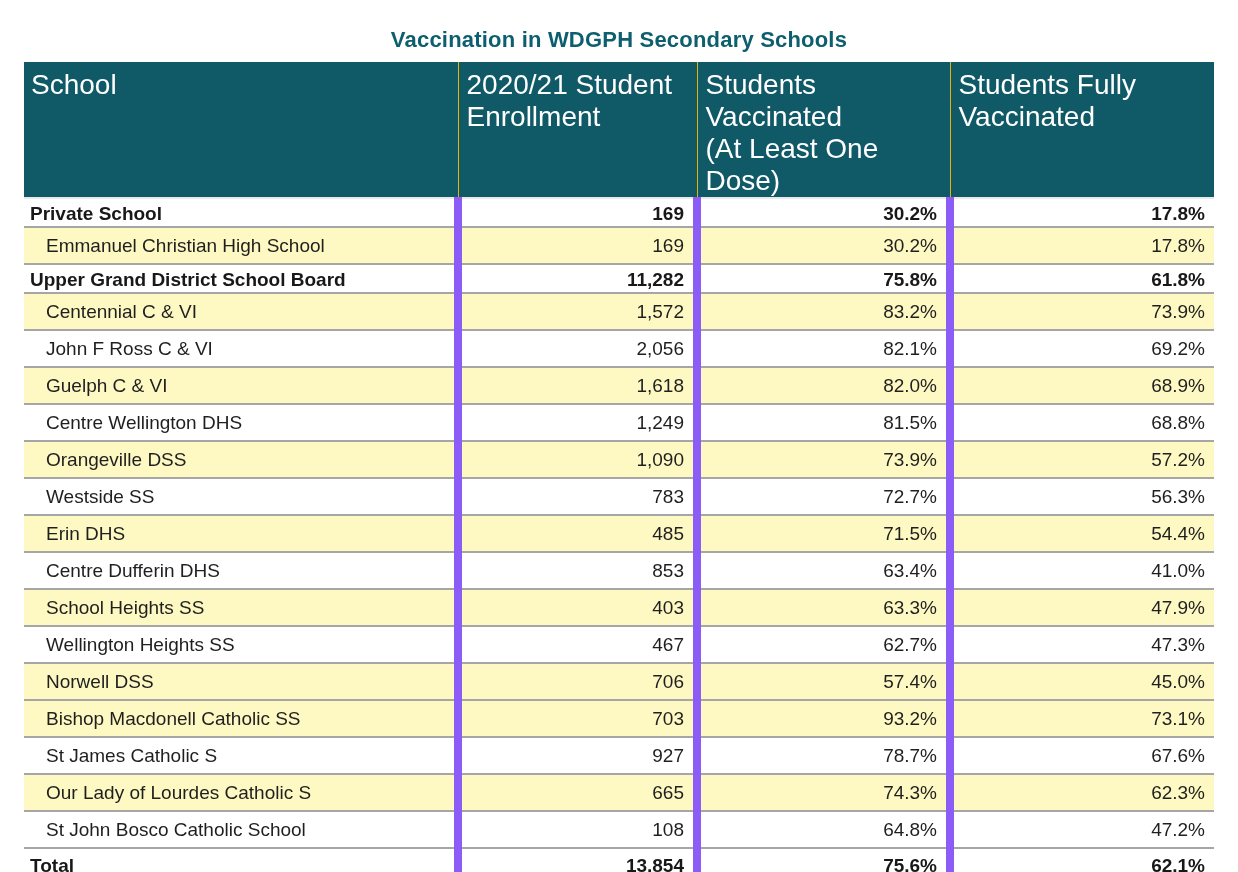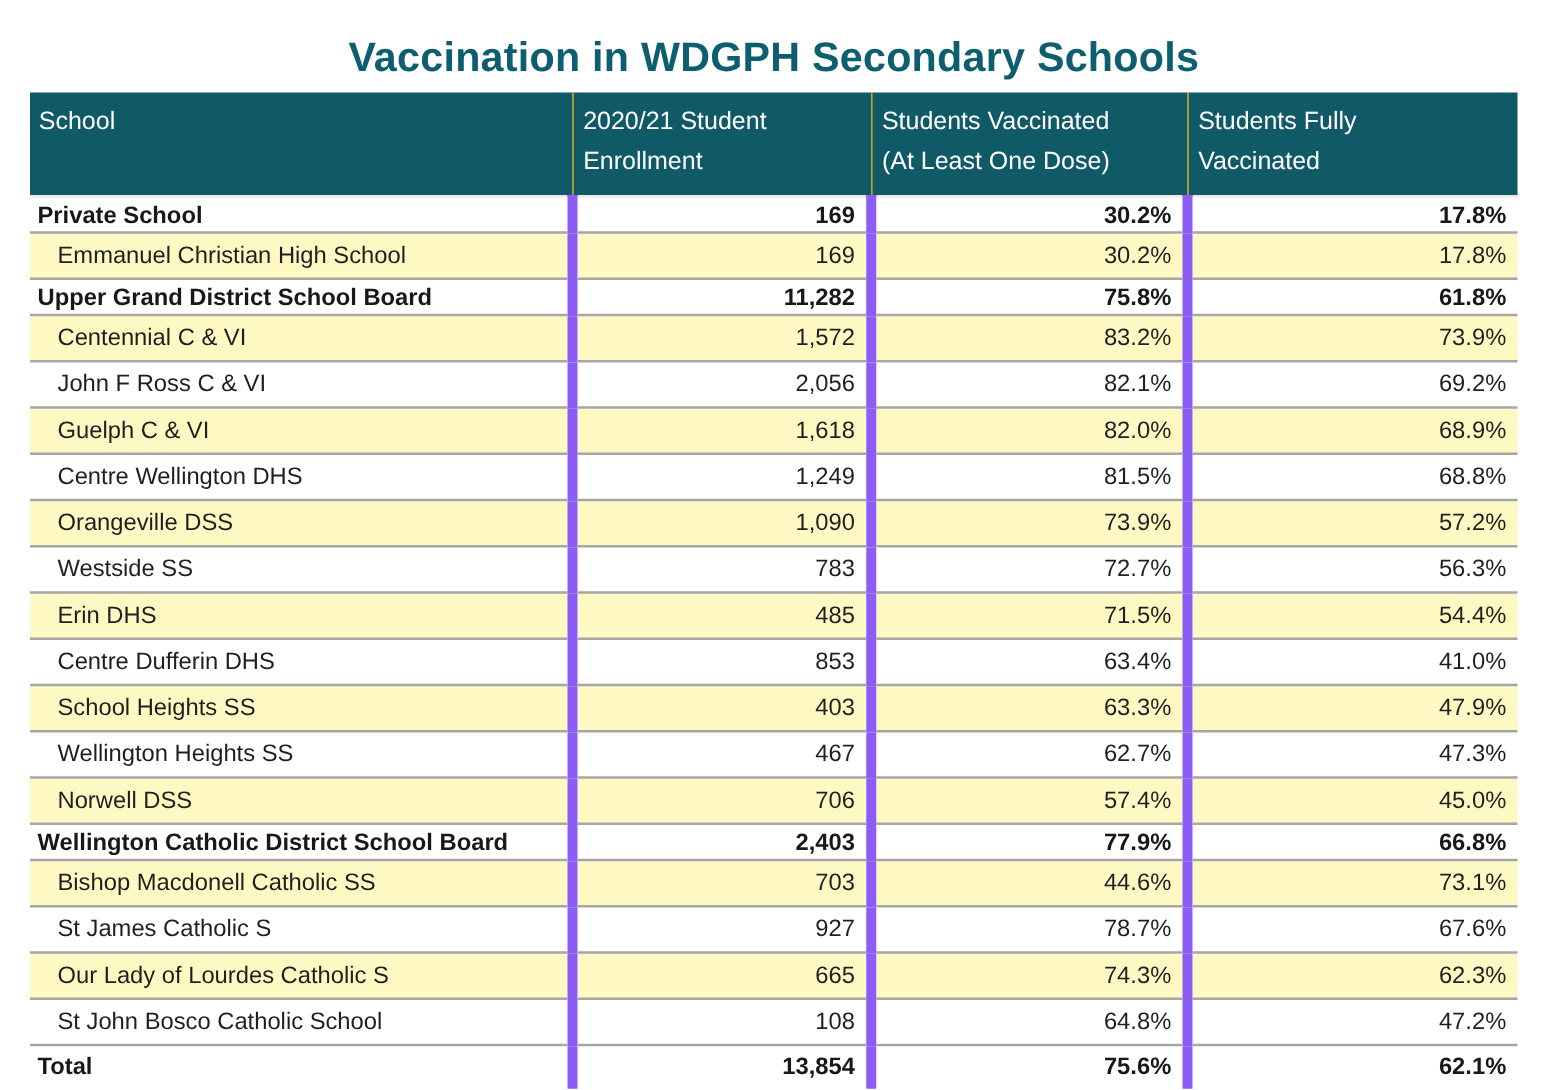--- a/index.html
+++ b/index.html
@@ -11,38 +11,38 @@
     overflow: hidden;
     font-family: "Liberation Sans", "DejaVu Sans", sans-serif;
   }
   .page {
     width: 1238px;
     height: 872px;
     position: relative;
   }
   .title {
     text-align: center;
-    font-size: 33px;
+    font-size: 22px;
     font-weight: bold;
     color: #0d5f70;
     padding-top: 27px;
     letter-spacing: 0.2px;
   }
   table.vax {
     border-collapse: collapse;
     table-layout: fixed;
     width: 1190px;
     margin: 9px 24px 0 24px;
   }
   
   thead th {
     background: #105967;
     color: #ffffff;
     font-weight: normal;
-    font-size: 20px;
+    font-size: 28px;
     text-align: left;
     vertical-align: top;
     box-sizing: border-box;
     height: 83px;
     padding: 7px 6px 0 8px;
     line-height: 32px;
     border-bottom: 2px solid #e9e9e9;
   }
   thead th + th { border-left: 1px solid #eab308; }
   thead th.col-school { padding-left: 7px; }
@@ -180,30 +180,24 @@
           <td class="cell-enrollment">467</td>
           <td class="cell-one-dose">62.7%</td>
           <td class="cell-fully">47.3%</td>
         </tr>
         <tr class="row-school shade">
           <td class="cell-school">Norwell DSS</td>
           <td class="cell-enrollment">706</td>
           <td class="cell-one-dose">57.4%</td>
           <td class="cell-fully">45.0%</td>
         </tr>
-        <tr class="row-section">
-          <td class="cell-school">Wellington Catholic District School Board</td>
-          <td class="cell-enrollment">2,403</td>
-          <td class="cell-one-dose">77.9%</td>
-          <td class="cell-fully">66.8%</td>
-        </tr>
         <tr class="row-school shade">
           <td class="cell-school">Bishop Macdonell Catholic SS</td>
           <td class="cell-enrollment">703</td>
-          <td class="cell-one-dose">44.6%</td>
+          <td class="cell-one-dose">93.2%</td>
           <td class="cell-fully">73.1%</td>
         </tr>
         <tr class="row-school">
           <td class="cell-school">St James Catholic S</td>
           <td class="cell-enrollment">927</td>
           <td class="cell-one-dose">78.7%</td>
           <td class="cell-fully">67.6%</td>
         </tr>
         <tr class="row-school shade">
           <td class="cell-school">Our Lady of Lourdes Catholic S</td>

